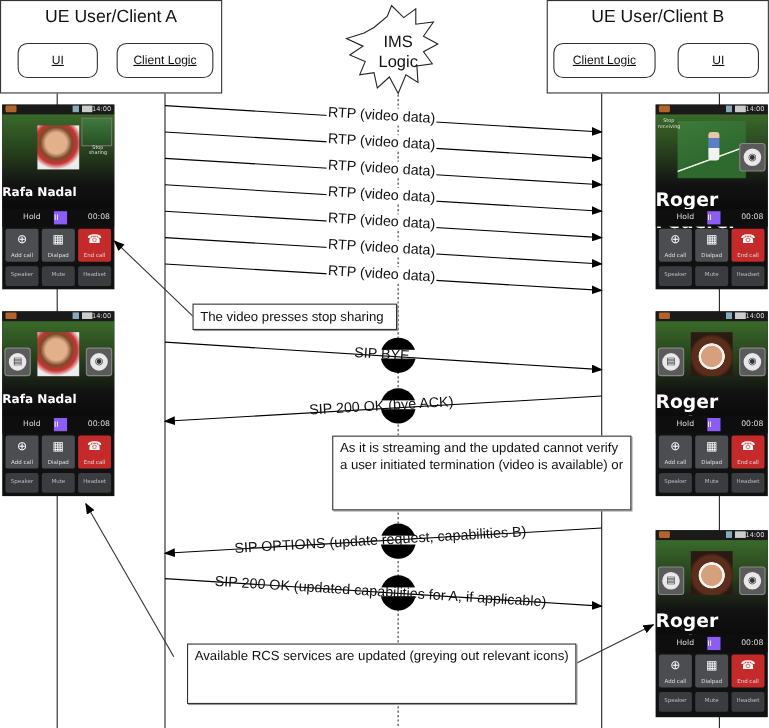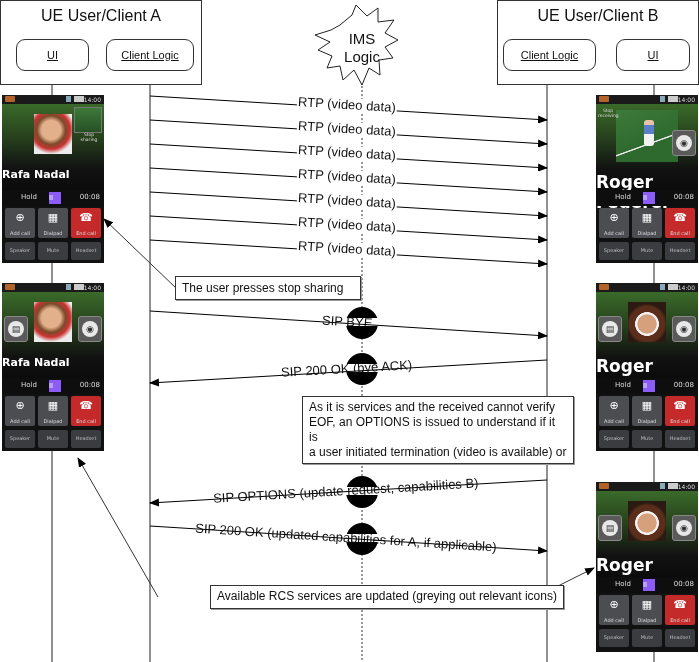--- a/index.html
+++ b/index.html
@@ -111,27 +111,26 @@
 <div class="msg" style="left:297px;top:146px;transform:rotate(3.4deg);">RTP (video data)</div>
 <div class="msg" style="left:297px;top:170px;transform:rotate(3.4deg);">RTP (video data)</div>
 <div class="msg" style="left:297px;top:194px;transform:rotate(3.4deg);">RTP (video data)</div>
 <div class="msg" style="left:297px;top:218px;transform:rotate(3.4deg);">RTP (video data)</div>
 <div class="msg" style="left:297px;top:242px;transform:rotate(3.4deg);">RTP (video data)</div>
 <div class="msg" style="left:321px;top:315px;transform:rotate(3.5deg);background:transparent;">SIP BYE</div>
 <div class="msg" style="left:280px;top:362px;transform:rotate(-3.3deg);background:transparent;">SIP 200 OK (bye ACK)</div>
 <div class="msg" style="left:212px;top:484px;transform:rotate(-3.3deg);background:transparent;">SIP OPTIONS (update request, capabilities B)</div>
 <div class="msg" style="left:194px;top:531px;transform:rotate(3.6deg);background:transparent;">SIP 200 OK (updated capabilities for A, if applicable)</div>
 
-<div class="note" style="left:175px;top:276px;width:186px;height:24px;font-size:12px;">The user presses stop sharing</div>
+<div class="note" style="left:175px;top:276px;width:186px;height:24px;font-size:12px;">The video presses stop sharing</div>
 <div class="note" style="left:302px;top:396px;width:272px;height:68px;font-size:12px;line-height:15px;">
-  <div>As it is services and the received cannot verify</div>
-  <div>EOF, an OPTIONS is issued to understand if it is</div>
+  <div>As it is streaming and the updated cannot verify</div>
   <div>a user initiated termination (video is available) or</div>
 </div>
-<div class="note" style="left:170px;top:585px;width:354px;height:24px;font-size:12px;line-height:15px;margin-left:40px;">
+<div class="note" style="left:170px;top:585px;width:354px;height:55px;font-size:12px;line-height:15px;">
   <div>Available RCS services are updated (greying out relevant icons)</div>
 </div>
 
 <div class="phone" style="left:2px;top:95px;height:168px;">
   <div class="status">
       <div class="left"></div>
       <div class="sig"></div>
       <div class="clock">14:00</div>
     </div>
   <div class="hero">

